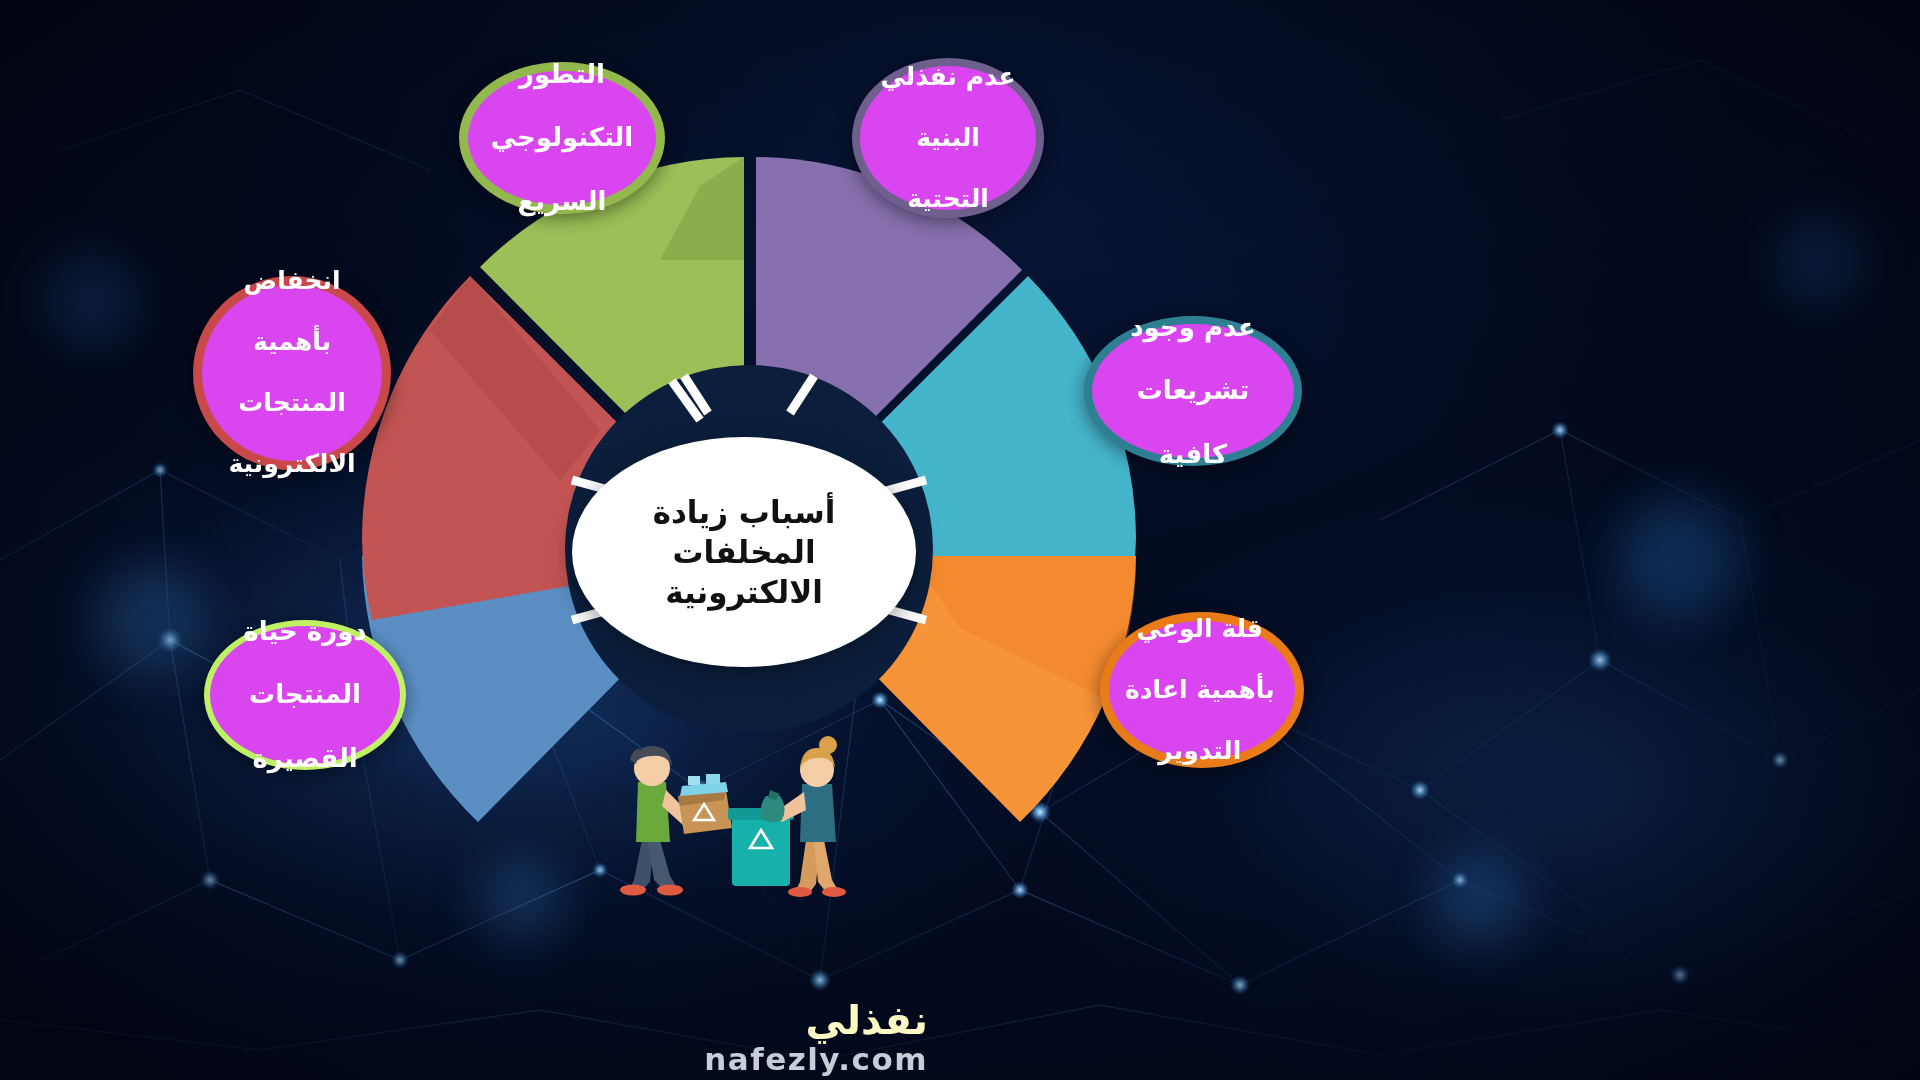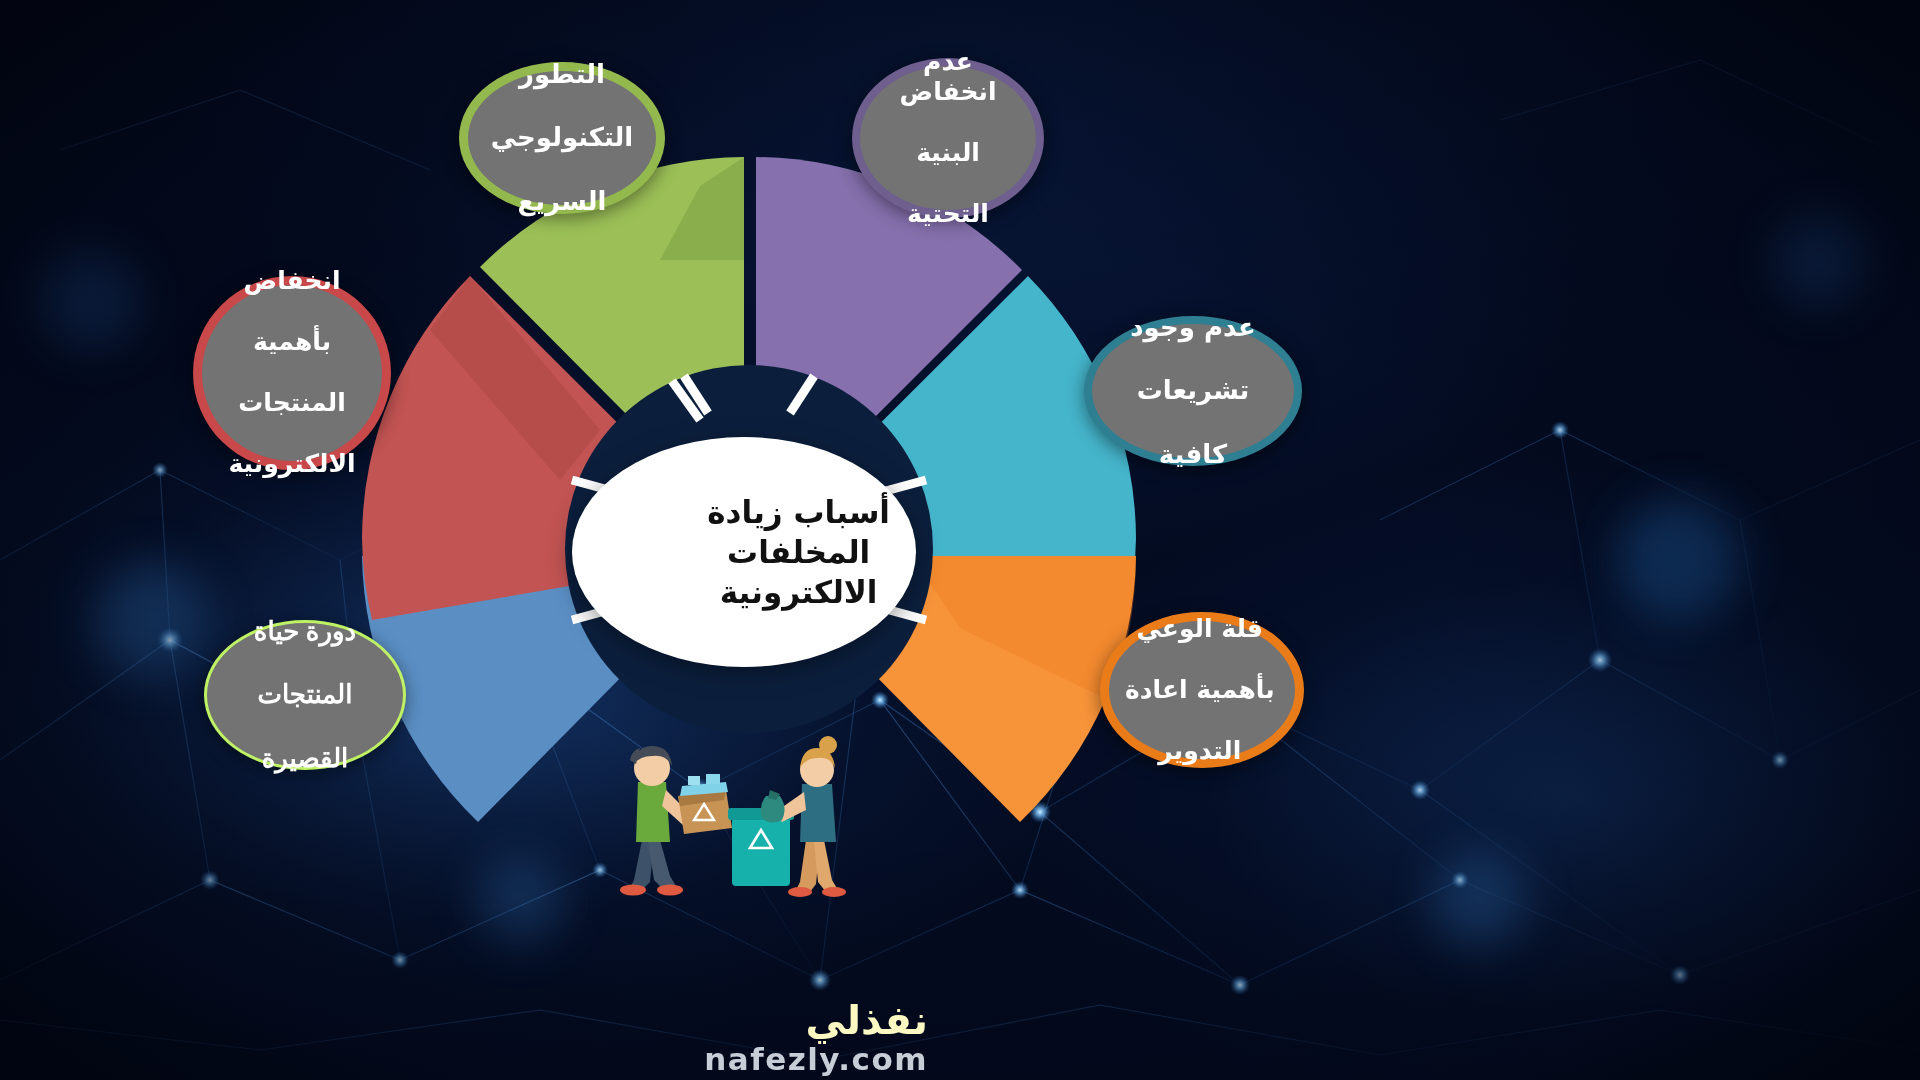--- a/index.html
+++ b/index.html
@@ -27,43 +27,43 @@
     background:radial-gradient(ellipse 1250px 760px at 50% 50%, rgba(0,0,0,0) 38%, rgba(2,6,20,0.55) 82%, rgba(1,4,14,0.85) 100%);
   }
 
   
   #diagram { position:absolute; left:0; top:0; width:1920px; height:1080px; }
 
   
   .node {
     position:absolute;
     border-radius:50%;
-    background:#737373;
+    background:#d946ef;
     display:flex; align-items:center; justify-content:center;
     text-align:center;
     color:#ffffff;
     line-height:1.22;
     font-weight:700;
     letter-spacing:0;
     box-shadow:0 4px 18px rgba(0,0,0,0.45);
   }
   .node span { display:block; padding:0 8px; }
 
   #node-tech      { left:459px;  top:62px;  width:206px; height:152px; border:9px solid #93b94e; font-size:26px; }
   #node-infra     { left:852px;  top:58px;  width:192px; height:160px; border:8px solid #6e5f8f; font-size:25px; }
   #node-legis     { left:1084px; top:316px; width:218px; height:150px; border:8px solid #2f7f93; font-size:26px;align-items:center; }
   #node-aware     { left:1100px; top:612px; width:204px; height:156px; border:9px solid #e97c19; font-size:25px;justify-content:flex-end; }
-  #node-lifecycle { left:204px;  top:620px; width:202px; height:150px; border:3px solid #bef264; font-size:26px;font-family:Liberation Serif, serif; }
+  #node-lifecycle { left:204px;  top:620px; width:202px; height:150px; border:6px solid #bef264; font-size:26px; }
   #node-price     { left:193px;  top:276px; width:198px; height:194px; border:9px solid #c9484a; font-size:25px; }
 
   
   #center-oval {
     position:absolute; left:572px; top:437px; width:344px; height:230px;
     background:#ffffff; border-radius:50%;
-    display:flex; align-items:center; justify-content:flex-start;
+    display:flex; align-items:center; justify-content:center;
     text-align:center;
     box-shadow:0 6px 26px rgba(0,0,0,0.4);
     z-index:6;
   }
   #center-oval .ctext {
     color:#111111; font-weight:700; font-size:31px; line-height:1.3;
     padding:0 26px;
   }
 
   
@@ -248,21 +248,21 @@
 
     <line x1="616" y1="608" x2="572" y2="620" stroke="#ffffff" stroke-width="9"></line>
   </g>
 </svg>
 
 <div class="node" id="node-tech">
   <span><span>التطور</span><br><span>التكنولوجي</span><br><span>السريع</span></span>
 </div>
 
 <div class="node" id="node-infra">
-  <span><span>عدم  انخفاض</span><br><span>البنية</span><br><span>التحتية</span></span>
+  <span><span>عدم  نفذلي</span><br><span>البنية</span><br><span>التحتية</span></span>
 </div>
 
 <div class="node" id="node-legis">
   <span><span>عدم وجود</span><br><span>تشريعات</span><br><span>كافية</span></span>
 </div>
 
 <div class="node" id="node-aware">
   <span><span>قلة الوعي</span><br><span>بأهمية اعادة</span><br><span>التدوير</span></span>
 </div>
 

